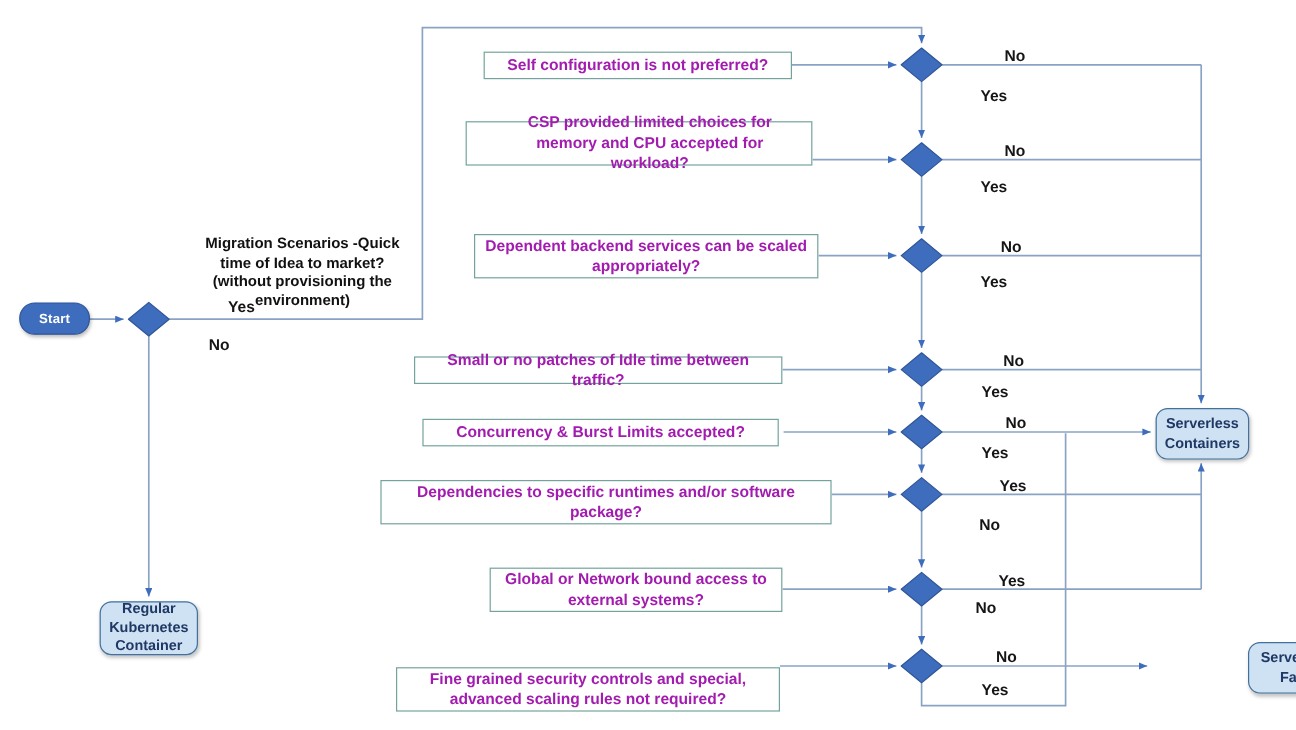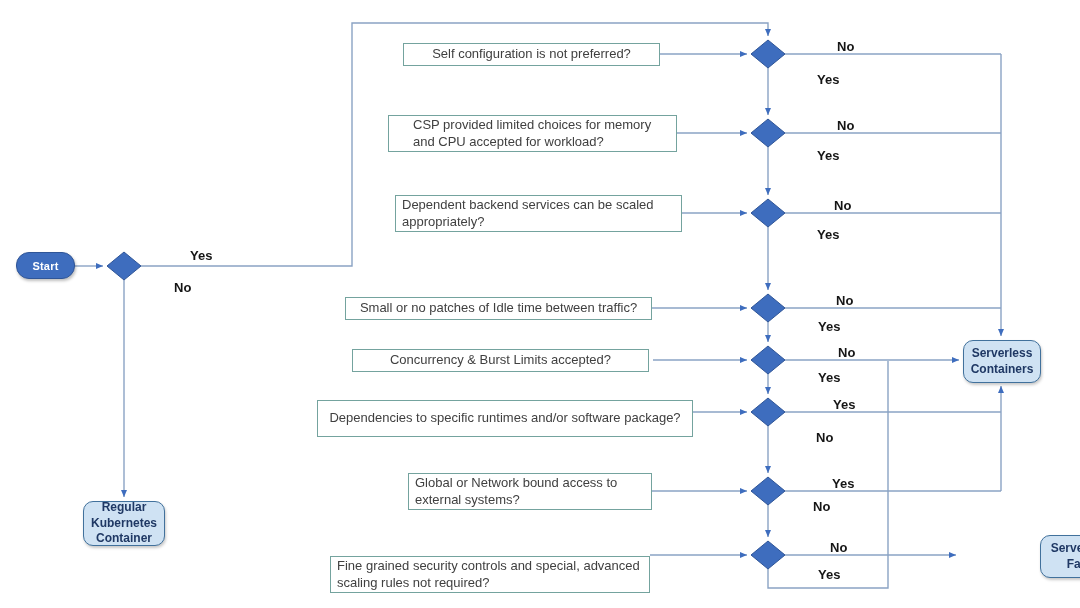--- a/index.html
+++ b/index.html
@@ -7,22 +7,22 @@
   body { font-family:"Liberation Sans", sans-serif; }
   .canvas { position:relative; width:1080px; height:608px; background:#ffffff; overflow:hidden; }
 
   svg.wires { position:absolute; left:0; top:0; width:1080px; height:608px; }
   .wire { fill:none; stroke:var(--line,#8aa3c4); stroke-width:1.4; }
   .arrow { marker-end:url(#arw); }
   .arrowhead { fill:var(--arrow,#3e6dbe); }
   .diamond { fill:var(--node-fill,#3e6dbe); stroke:var(--node-border,#2f5597); stroke-width:1; stroke-linejoin:round; }
 
   .qbox { position:absolute; background:#ffffff; border:1.4px solid var(--question-border,#74a39e);
-          display:flex; align-items:center; justify-content:center; 
-          font-size:13px; color:#404040; line-height:1.3; padding:2px 6px; }
+          display:flex; align-items:center; justify-content:center; text-align:center;
+          font-size:13px; color:#a21caf; line-height:1.3; padding:2px 6px;font-weight:bold; }
   .result { position:absolute; background:var(--result-fill,#cfe2f3); border:1.5px solid var(--result-border,#41719c);
             border-radius:10px; display:flex; align-items:center; justify-content:center; text-align:center;
             font-weight:bold; font-size:12px; color:var(--result-text,#1f3864); line-height:1.3;
             box-shadow:1px 2px 3px rgba(0,0,0,.22); padding:2px 20px; }
   .start-pill { position:absolute; left:16px; top:252px; width:59px; height:27px;
                 background:var(--node-fill,#3e6dbe); border:1px solid var(--node-border,#2f5597); border-radius:13px;
                 color:#ffffff; font-weight:bold; font-size:11px; letter-spacing:.2px;
                 display:flex; align-items:center; justify-content:center; box-shadow:1px 2px 3px rgba(0,0,0,.25); }
   .lbl { position:absolute; font-weight:bold; font-size:13px; color:#151515; white-space:nowrap;margin-left:47px; }
   .note { position:absolute; left:163px; top:196px; width:178px; text-align:center;
@@ -85,23 +85,24 @@
     <polygon class="diamond" points="751,213 768,199 785,213 768,227"></polygon>
     <polygon class="diamond" points="751,308 768,294 785,308 768,322"></polygon>
     <polygon class="diamond" points="751,360 768,346 785,360 768,374"></polygon>
     <polygon class="diamond" points="751,412 768,398 785,412 768,426"></polygon>
     <polygon class="diamond" points="751,491 768,477 785,491 768,505"></polygon>
     <polygon class="diamond" points="751,555 768,541 785,555 768,569"></polygon>
   </svg>
 
   <div class="start-pill">Start</div>
 
+  <div class="note">Migration Scenarios -Quick time of Idea to market? (without provisioning the environment)</div>
 
   <div class="qbox" style="left:403px; top:43px;  width:257px; height:23px;">Self configuration is not preferred?</div>
-  <div class="qbox" style="left:388px; top:115px; width:289px; height:37px;padding-left:24px;">CSP provided limited choices for memory and CPU accepted for workload?</div>
+  <div class="qbox" style="left:388px; top:101px; width:289px; height:37px;padding-left:24px;">CSP provided limited choices for memory and CPU accepted for workload?</div>
   <div class="qbox" style="left:395px; top:195px; width:287px; height:37px;">Dependent backend services can be scaled appropriately?</div>
   <div class="qbox" style="left:345px; top:297px; width:307px; height:23px;">Small or no patches of Idle time between traffic?</div>
   <div class="qbox" style="left:352px; top:349px; width:297px; height:23px;">Concurrency &amp; Burst Limits accepted?</div>
   <div class="qbox" style="left:317px; top:400px; width:376px; height:37px;">Dependencies to specific runtimes and/or software package?</div>
   <div class="qbox" style="left:408px; top:473px; width:244px; height:37px;">Global or Network bound access to external systems?</div>
   <div class="qbox" style="left:330px; top:540px; width:320px; height:37px;margin-top:16px;">Fine grained security controls and special, advanced scaling rules not required?</div>
 
   <div class="result" style="left:83px;  top:501px; width:82px; height:45px;">Regular Kubernetes Container</div>
   <div class="result" style="left:963px; top:340px; width:78px; height:43px;">Serverless Containers</div>
   <div class="result" style="left:1012px; top:535px; width:82px; height:43px;margin-left:28px;">Serverless FaaS</div>

